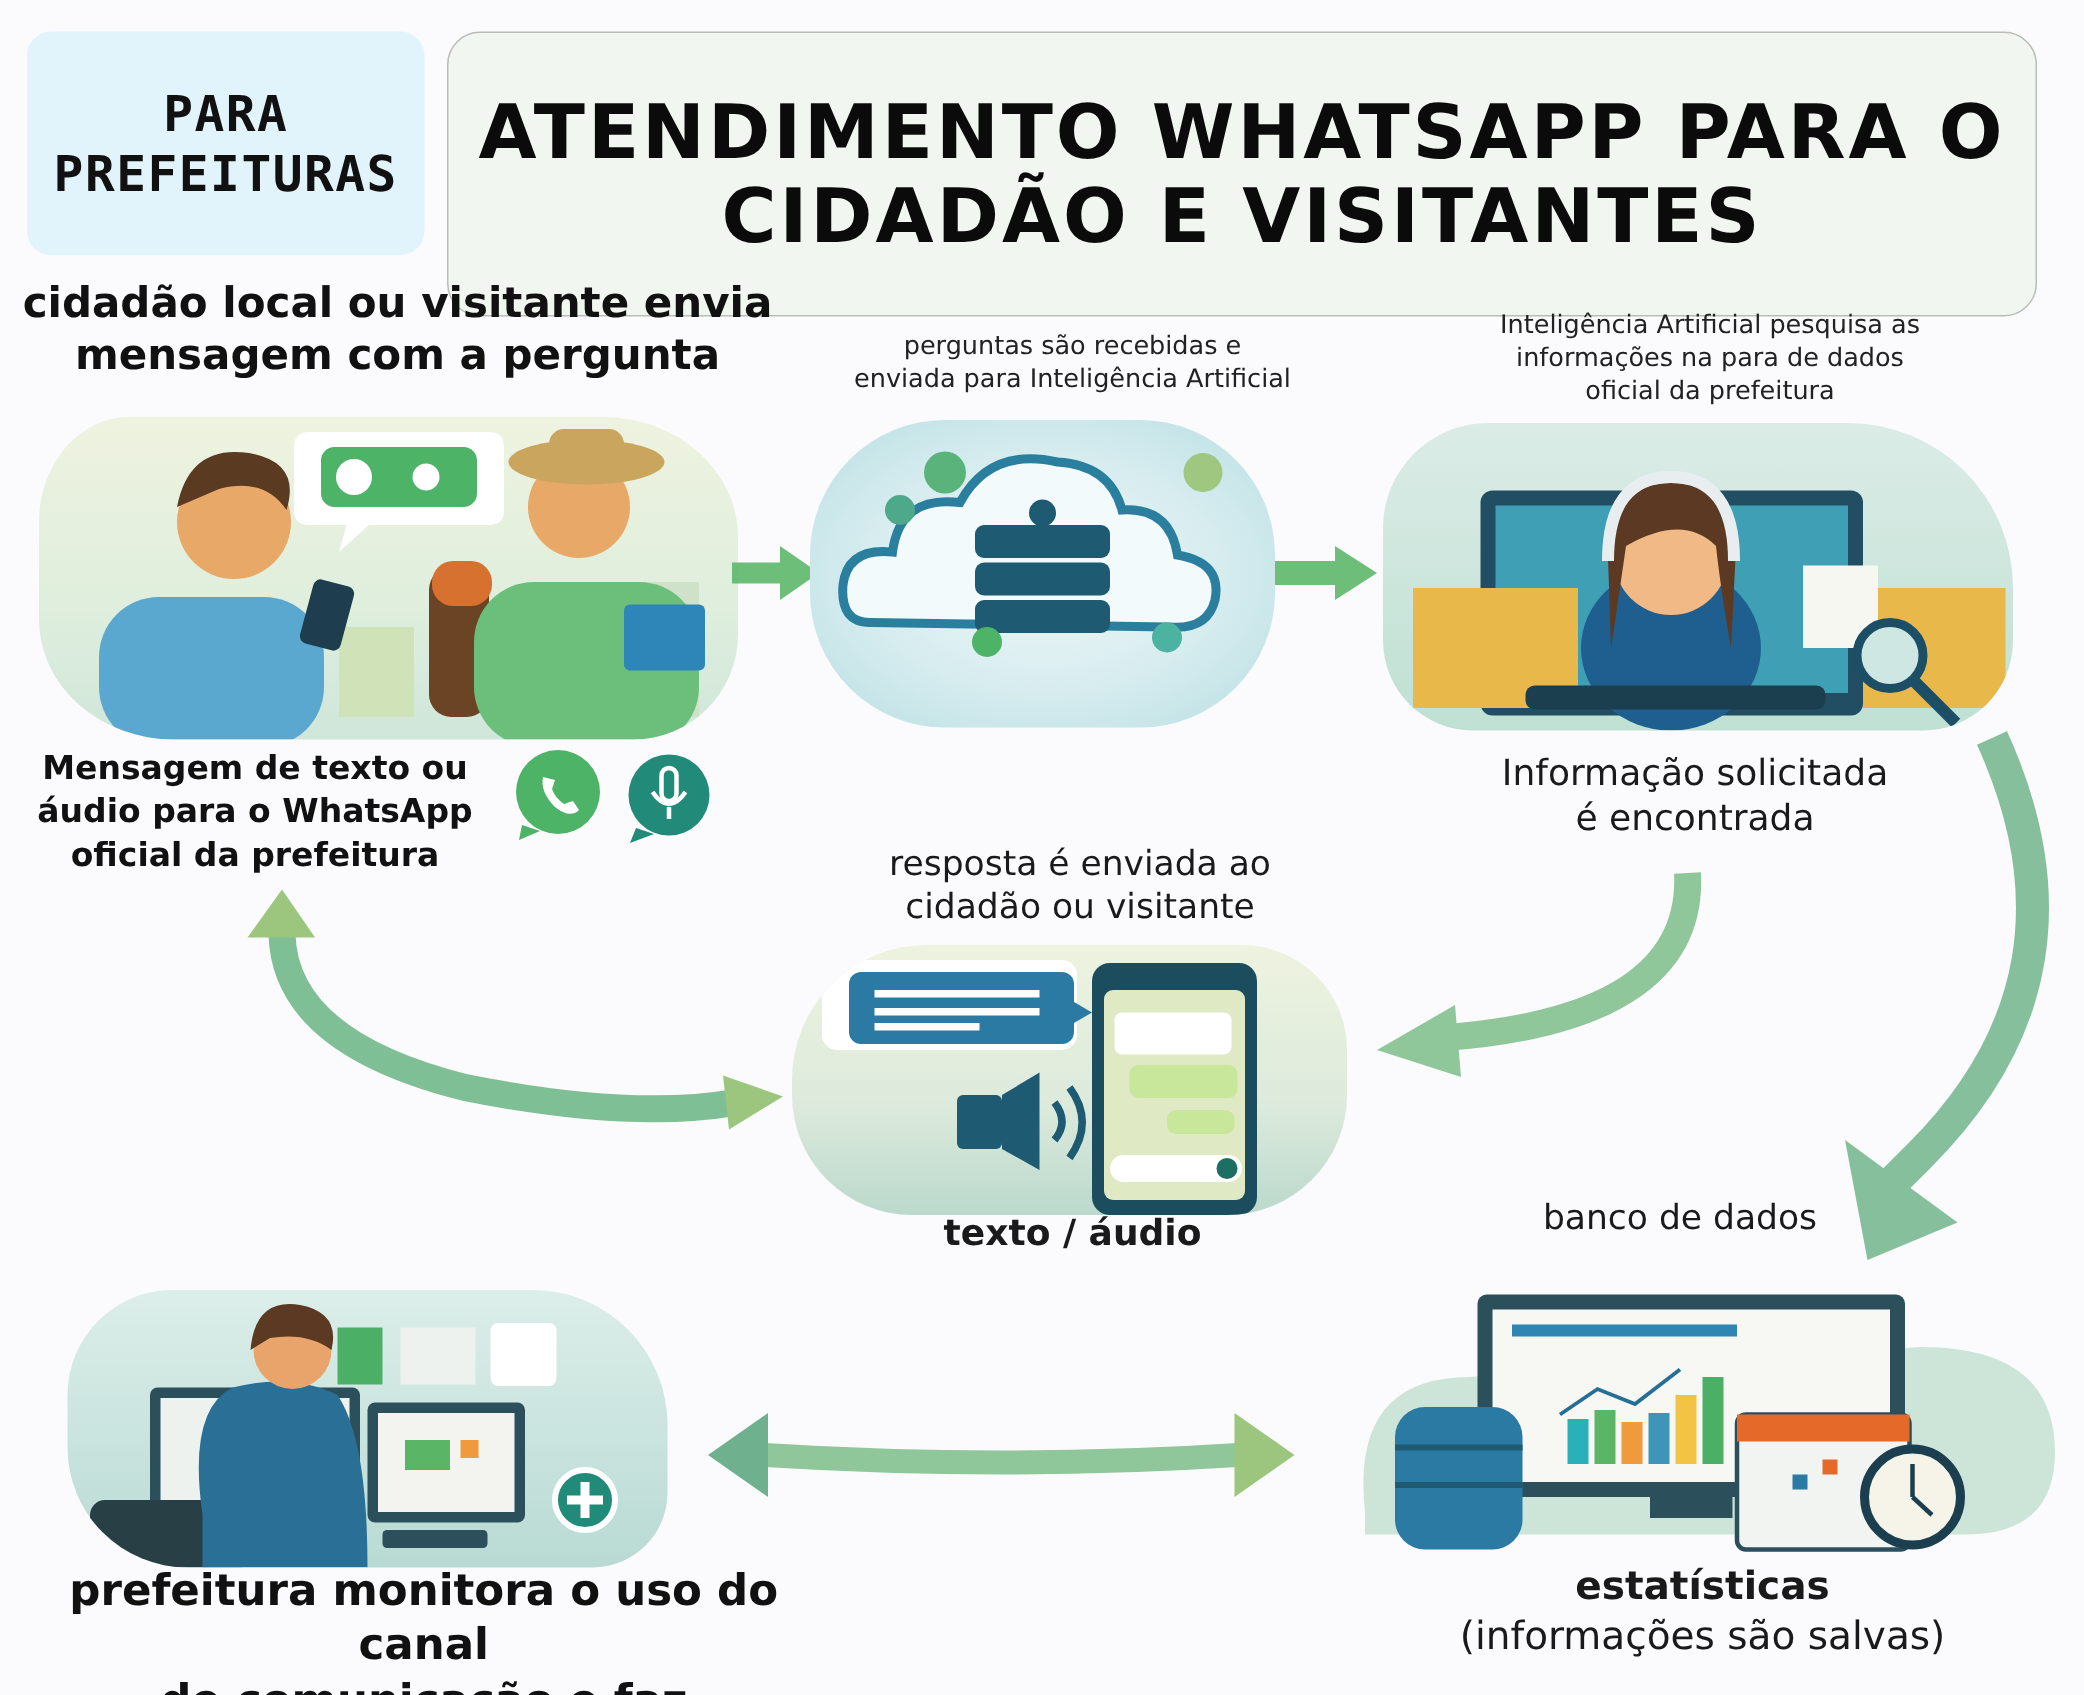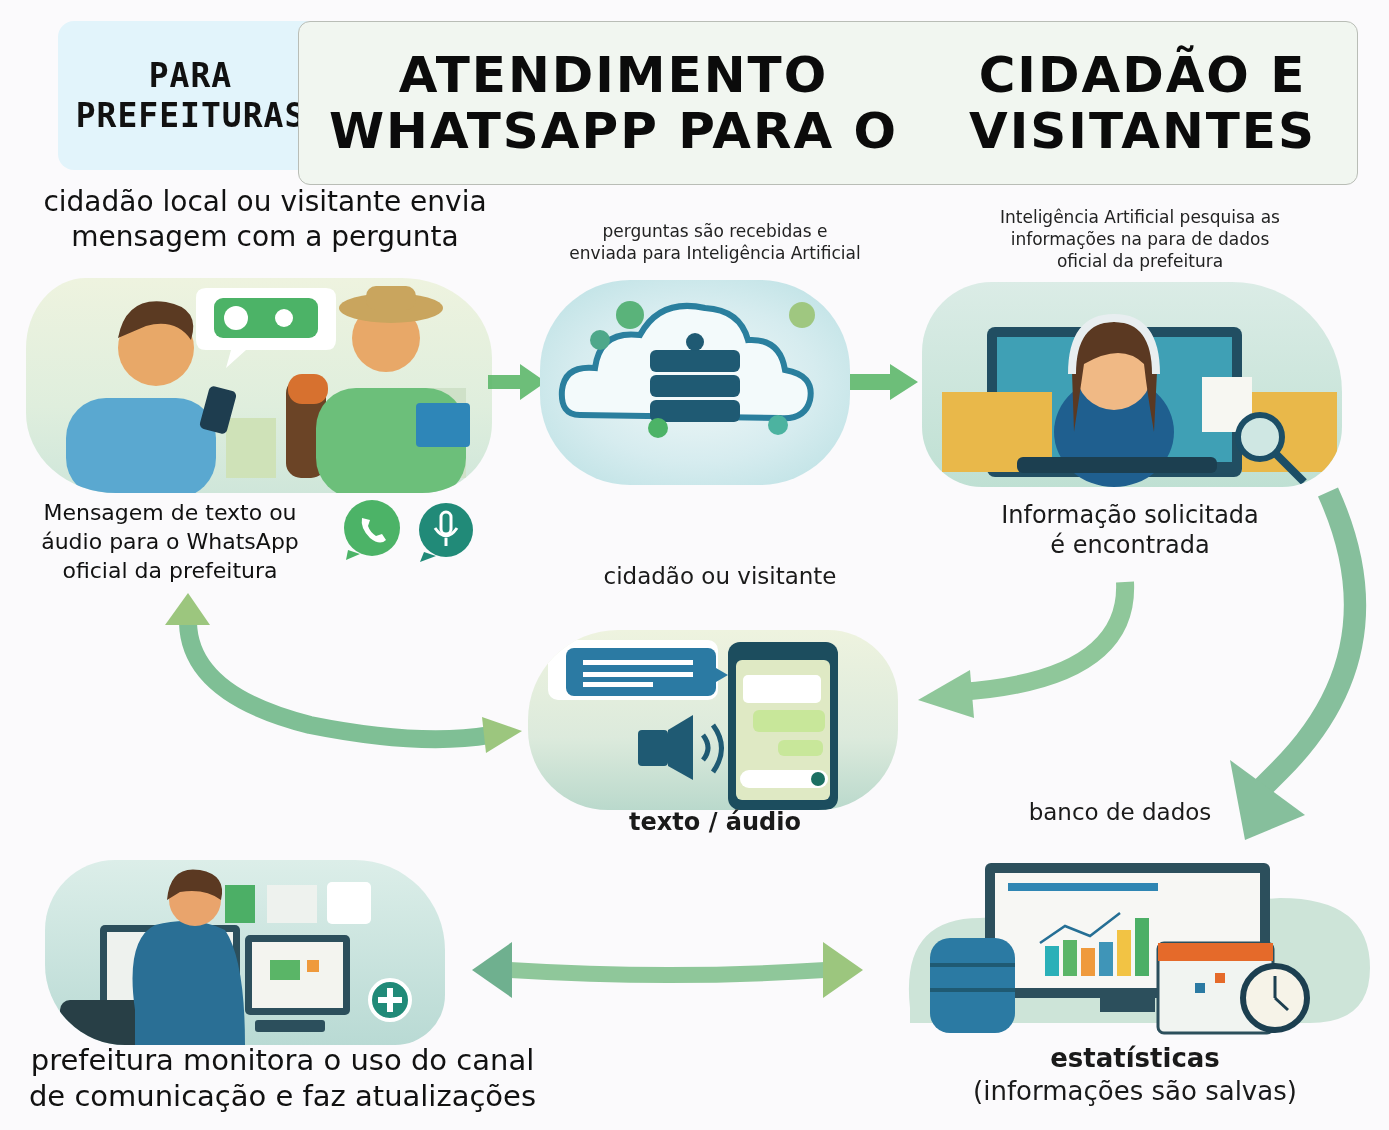--- a/index.html
+++ b/index.html
@@ -7,33 +7,33 @@
   body { position: relative; font-family: "DejaVu Sans", sans-serif; color: #111; }
 
   .abs { position: absolute; }
 
   
   .badge-box {
     left: 18px; top: 21px; width: 265px; height: 149px;
     background: #e2f4fb; border-radius: 16px;
     display: flex; flex-direction: column; align-items: center; justify-content: center;
     font-family: "DejaVu Sans Mono", monospace; font-weight: bold; font-size: 33px; line-height: 1.2;
-    color: #111; letter-spacing: 1px; text-align: center; margin-left: 40px;
+    color: #111; letter-spacing: 1px; text-align: center;
   }
   .title-box {
-    left: 298px; top: 21px; width: 1060px; height: 164px;
-    background: #f1f6f0; border: 1.5px solid #b9bdb6; border-radius: 12px;
-    display: flex; flex-direction: row; align-items: center; justify-content: center;
+    left: 298px; top: 21px; width: 1060px; height: 190px;
+    background: #f1f6f0; border: 1.5px solid #b9bdb6; border-radius: 22px;
+    display: flex; flex-direction: column; align-items: center; justify-content: center;
     font-family: "DejaVu Sans", sans-serif; font-weight: 900; font-size: 50px; line-height: 1.12;
     letter-spacing: 2px; color: #0b0b0b; text-align: center;
   }
   .title-box span { display: block; }
 
   .label { text-align: center; line-height: 1.2; }
-  .label.bold { font-weight: normal; }
+  .label.bold { font-weight: bold; }
   .label span { display: block; }
 
   .blob {
     border-radius: 60px 90px 70px 90px / 70px 80px 70px 80px;
     overflow: hidden;
   }
   svg { display: block; }
 </style>
 </head>
 <body>
@@ -162,20 +162,21 @@
 
     <path d="M225 112 Q230 210 60 222" fill="none" stroke="#8fc79a" stroke-width="18"></path>
     <path d="M70 200 L18 230 L74 248 Z" fill="#8fc79a"></path>
 
     <path d="M428 22 Q500 180 380 300 Q360 320 350 330" fill="none" stroke="#86bf9c" stroke-width="22"></path>
     <path d="M330 290 L345 370 L405 345 Z" fill="#86bf9c"></path>
   </svg>
 </div>
 
 <div class="abs label" style="left:530px; top:562px; width:380px; font-size:23px; line-height:1.25; color:#1a1a1a;">
+  <span>resposta é enviada ao</span>
   <span>cidadão ou visitante</span>
 </div>
 <div class="abs blob" style="left:528px; top:630px; width:370px; height:180px; background: linear-gradient(180deg,#eef3df 0%,#dceadc 60%,#bad9cc 100%); border-radius:90px 70px 80px 80px;">
   <svg width="370" height="180" viewBox="0 0 370 180">
     <rect x="20" y="10" width="170" height="60" rx="10" fill="#fff"></rect>
     <rect x="38" y="18" width="150" height="48" rx="8" fill="#2b7aa3"></rect>
     <rect x="55" y="30" width="110" height="5" fill="#fff"></rect>
     <rect x="55" y="42" width="110" height="5" fill="#fff"></rect>
     <rect x="55" y="52" width="70" height="5" fill="#fff"></rect>
     <path d="M188 38 L200 45 L188 52 Z" fill="#2b7aa3"></path>

